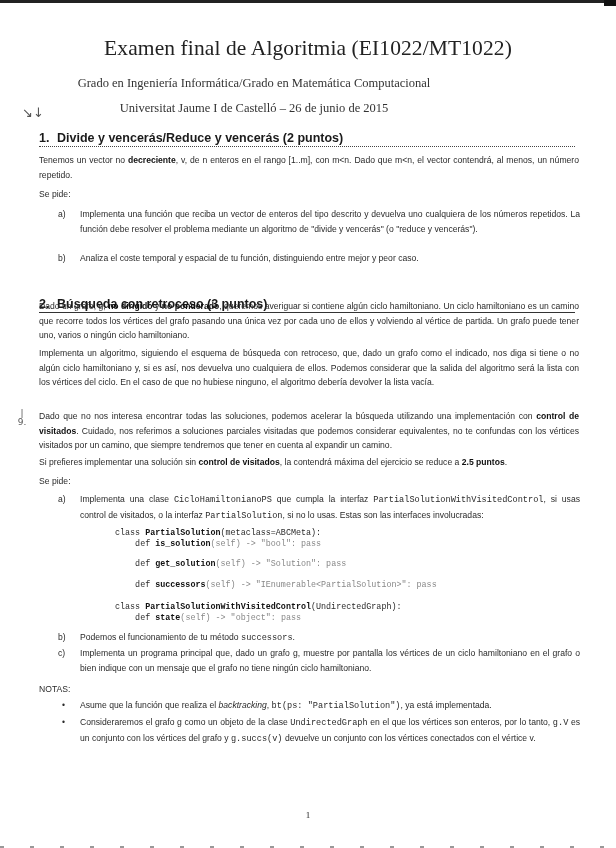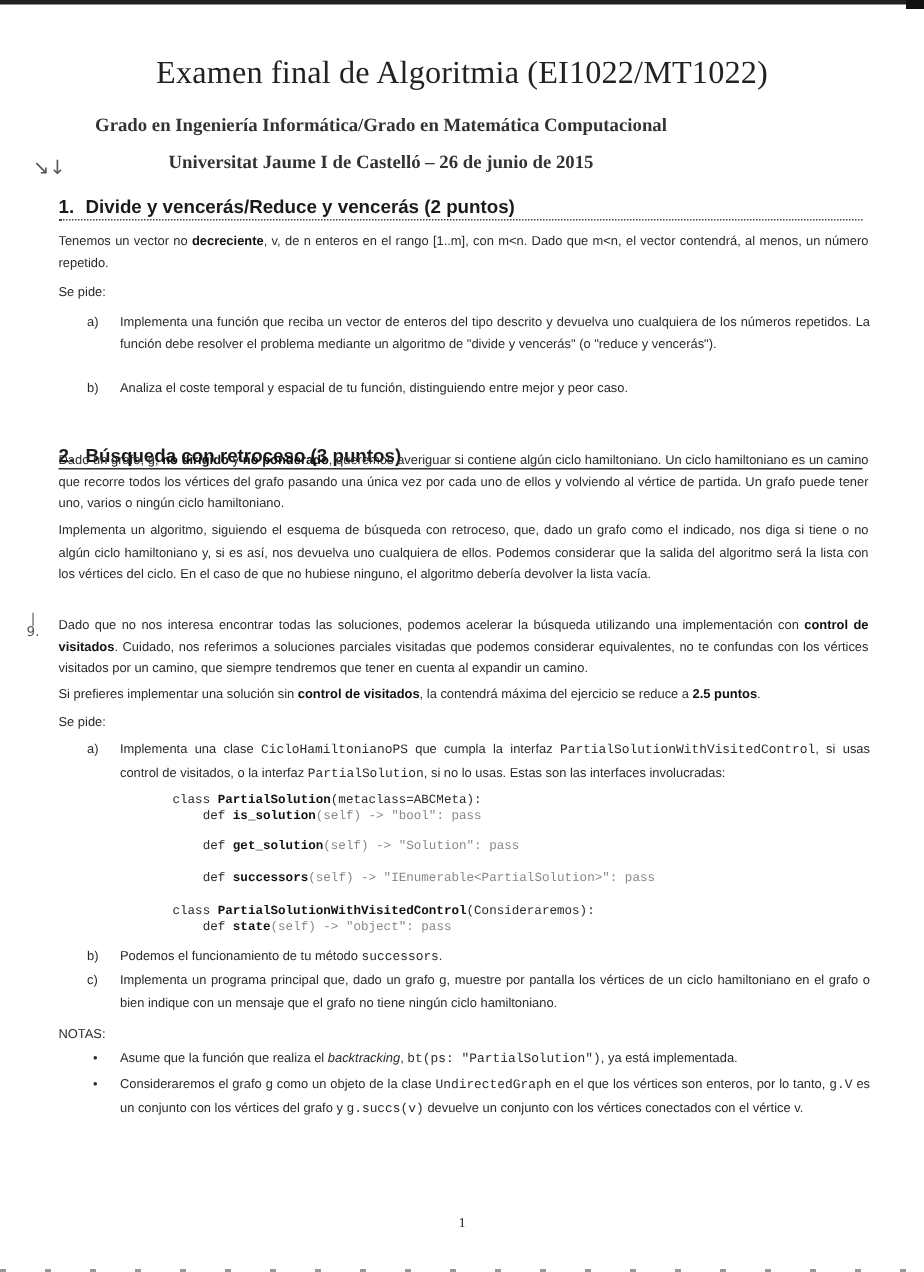--- a/index.html
+++ b/index.html
@@ -4,21 +4,21 @@
   <style>
     * { margin: 0; padding: 0; box-sizing: border-box; }
     html, body { width: 616px; height: 848px; background: #ffffff; overflow: hidden; }
     body { position: relative; color: #1a1a1a; font-family: "Liberation Sans", sans-serif; }
     .top-edge { position: absolute; left: 0; top: 0; width: 616px; height: 3px; background: #222; }
     .top-edge-right { position: absolute; right: 0; top: 0; width: 12px; height: 6px; background: #111; }
     .page { position: absolute; left: 0; top: 0; width: 616px; height: 848px; }
     .title { position: absolute; left: 0; width: 616px; text-align: center; top: 36px;
       font-family: "Liberation Serif", serif; font-size: 21.5px; color: #222; letter-spacing: 0.1px; }
     .subtitle { position: absolute; left: 0; width: 508px; text-align: center;
-      font-family: "Liberation Serif", serif; font-size: 12.5px; font-weight: bold; color: #333; }
+      font-family: "Liberation Serif", serif; font-size: 12.5px; font-weight: normal; color: #333; }
     .sub1 { top: 76px; }
     .sub2 { top: 101px; }
     .margin-mark { position: absolute; font-size: 11px; color: #555; font-family: "DejaVu Sans", sans-serif; }
     .mark-arrows { left: 22px; top: 105px; font-size: 13px; }
     .mark-bar { left: 17px; top: 409px; font-size: 9px; line-height: 9px; text-align: center; width: 10px; }
     .section-head { position: absolute; left: 39px; width: 536px; font-size: 12.5px; font-weight: bold;
       color: #1a1a1a; padding-bottom: 1px; }
     .section-head .num { display: inline-block; width: 18px; font-weight: bold; }
     .sh1 { top: 131px; border-bottom: 1px dotted #444; }
     .sh2 { top: 276px; border-bottom: 1px solid #333; margin-top: 21px; }
@@ -102,21 +102,21 @@
 
   <div class="list-item" style="top:492px;">
     <span class="label">a)</span>
     <span class="body"><span>Implementa una clase </span><span class="mono">CicloHamiltonianoPS</span><span> que cumpla la interfaz </span><span class="mono">PartialSolutionWithVisitedControl</span><span>, si usas control de visitados, o la interfaz </span><span class="mono">PartialSolution</span><span>, si no lo usas. Estas son las interfaces involucradas:</span></span>
   </div>
 
   <div class="code" style="top:528px;"><span>class </span><b>PartialSolution</b><span>(metaclass=ABCMeta):</span></div>
   <div class="code" style="top:539px;"><span>    def </span><b>is_solution</b><span class="faint">(self) -&gt; "bool": pass</span></div>
   <div class="code" style="top:559px;"><span>    def </span><b>get_solution</b><span class="faint">(self) -&gt; "Solution": pass</span></div>
   <div class="code" style="top:580px;"><span>    def </span><b>successors</b><span class="faint">(self) -&gt; "IEnumerable&lt;PartialSolution&gt;": pass</span></div>
-  <div class="code" style="top:602px;"><span>class </span><b>PartialSolutionWithVisitedControl</b><span>(Consideraremos):</span></div>
+  <div class="code" style="top:602px;"><span>class </span><b>PartialSolutionWithVisitedControl</b><span>(UndirectedGraph):</span></div>
   <div class="code" style="top:613px;"><span>    def </span><b>state</b><span class="faint">(self) -&gt; "object": pass</span></div>
 
   <div class="list-item" style="top:630px;">
     <span class="label">b)</span>
     <span class="body"><span>Podemos el funcionamiento de tu método </span><span class="mono">successors</span><span>.</span></span>
   </div>
 
   <div class="list-item" style="top:646px;">
     <span class="label">c)</span>
     <span class="body">Implementa un programa principal que, dado un grafo g, muestre por pantalla los vértices de un ciclo hamiltoniano en el grafo o bien indique con un mensaje que el grafo no tiene ningún ciclo hamiltoniano.</span>

